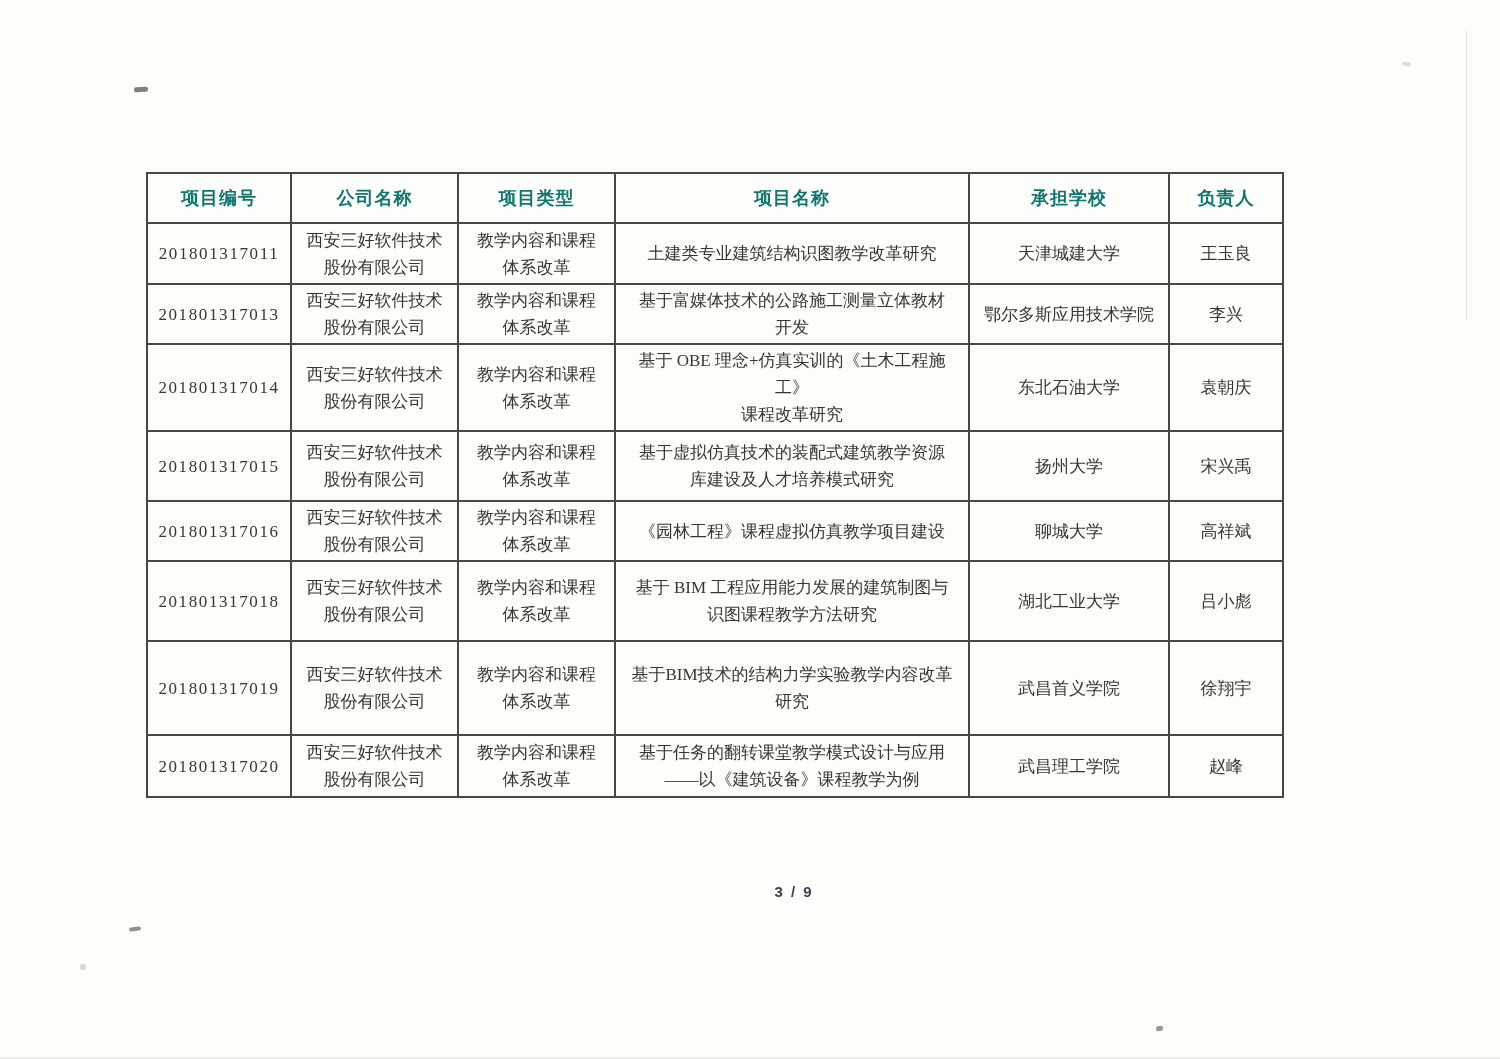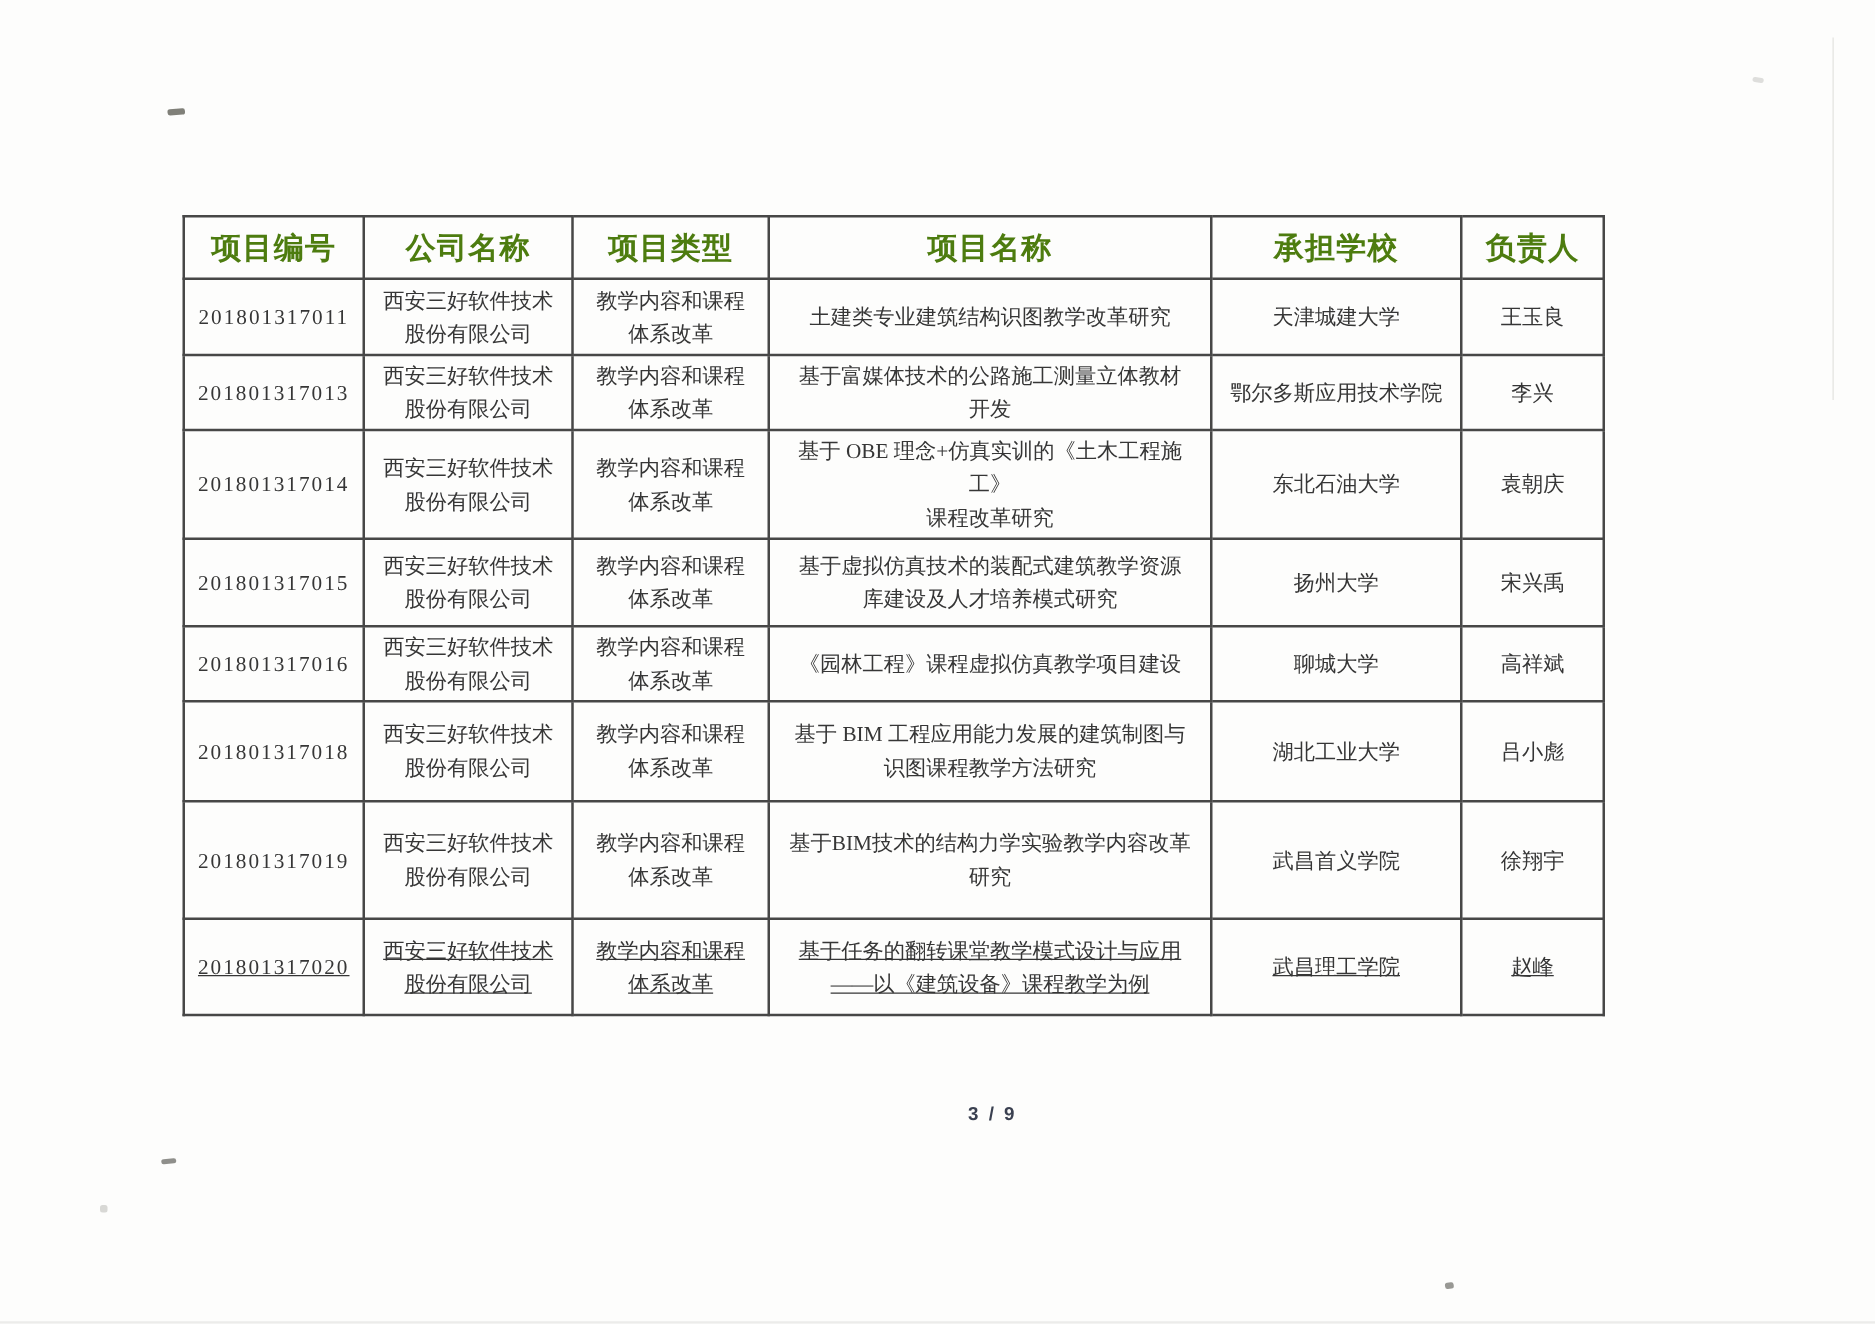--- a/index.html
+++ b/index.html
@@ -29,44 +29,44 @@
   }
   .projects th, .projects td {
     border: 2px solid #474747;
     text-align: center;
     vertical-align: middle;
     white-space: pre-line;
     padding: 2px 8px;
     overflow: hidden;
   }
   .projects th {
-    font-size: 24px;
+    font-size: 18px;
     font-weight: bold;
     letter-spacing: 1px;
-    color: #4d7c0f;
+    color: #0f766e;
   }
   .projects td {
     font-size: 17px;
     line-height: 27px;
   }
   .projects td.cell-id {
     letter-spacing: 1.6px;
     font-size: 17px;
   }
   tr.hr { height: 50px; }
   tr.r0 { height: 61px; }
   tr.r1 { height: 52px; }
   tr.r2 { height: 60px; }
   tr.r3 { height: 72px; }
   tr.r4 { height: 70px; border-radius: 21px; }
   tr.r5 { height: 55px; }
   tr.r6 { height: 56px; }
   tr.r7 { height: 80px; }
   tr.r8 { height: 94px; }
-  tr.r9 { height: 77px; text-decoration: underline; }
+  tr.r9 { height: 62px; }
   .footer-page {
     position: absolute;
     top: 883px;
     left: 0;
     width: 100%;
     text-align: center;
     font-family: "Liberation Sans", sans-serif;
     font-weight: bold;
     font-size: 15px;
     letter-spacing: 2px;

